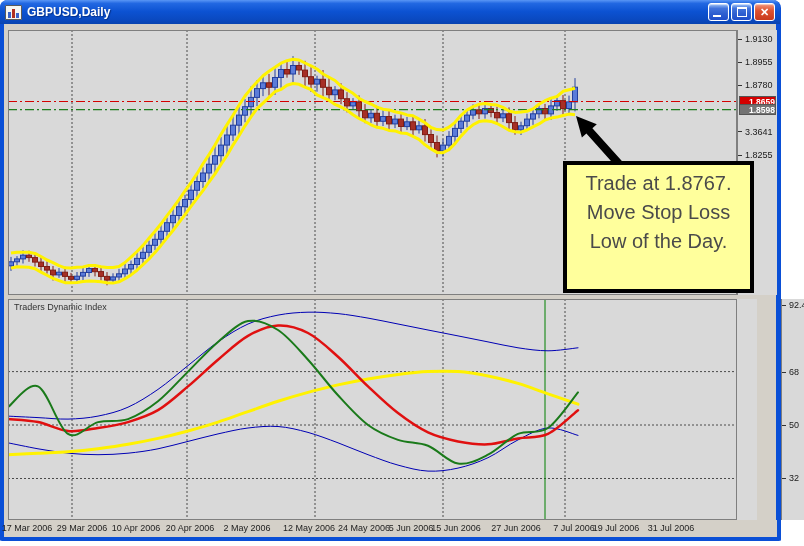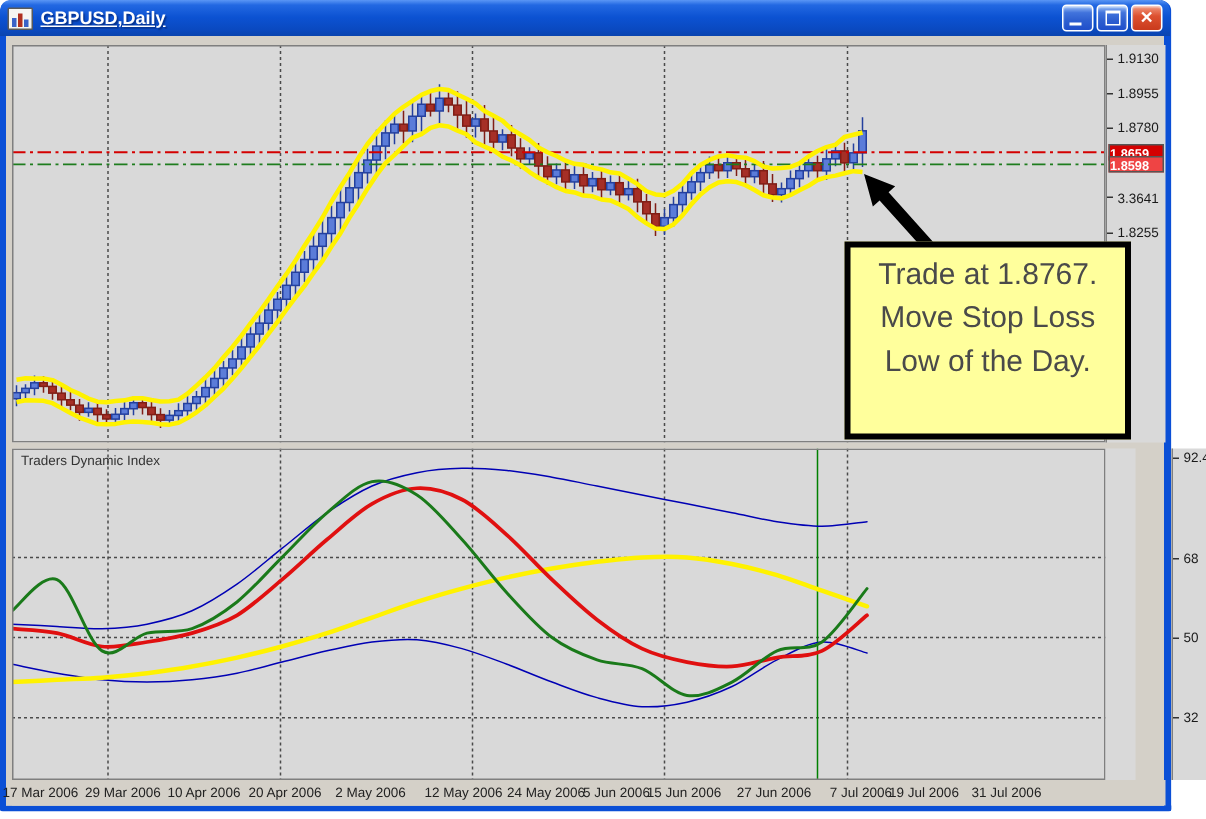--- a/index.html
+++ b/index.html
@@ -8,41 +8,41 @@
   .window{position:absolute;left:0;top:0;width:781px;height:541px;box-sizing:border-box;
           border-left:4px solid #0A4FD6;border-right:5px solid #0A4FD6;border-bottom:4px solid #0A4FD6;
           border-radius:8px 8px 2px 2px;background:#D4D0C8;}
   .titlebar{position:absolute;left:-4px;top:0;width:780px;height:24px;box-sizing:border-box;
             border-radius:7px 7px 0 0;display:flex;align-items:center;padding:0 5px;gap:5px;
             background:linear-gradient(180deg,#5A96F5 0%,#2268E2 14%,#0C52D2 48%,#0A49C0 82%,#0A44AE 100%);}
   .app-icon{width:15px;height:13px;background:#F6F6F2;border:1px solid #5A5A5A;border-radius:1px;
             position:relative;flex:0 0 auto;}
   .app-icon i{position:absolute;bottom:1px;width:3px;}
   .title-text{color:#FFFFFF;font-size:12px;font-weight:bold;text-shadow:1px 1px 1px #06318A;
-              white-space:nowrap;text-decoration:underline;}
+              white-space:nowrap;}
   .tb-buttons{margin-left:auto;display:flex;gap:2px;}
   .tb-btn{width:21px;height:18px;box-sizing:border-box;border:1px solid #FFFFFF;border-radius:3px;
           display:flex;align-items:center;justify-content:center;color:#fff;position:relative;
           box-shadow:inset 0 1px 1px rgba(255,255,255,.55);}
   .btn-blue{background:linear-gradient(180deg,#9CC1F7 0%,#4173DC 28%,#2E5FD0 60%,#1F4ECB 100%);}
   .btn-red{background:linear-gradient(180deg,#F2987E 0%,#DD5130 42%,#C93A1C 100%);}
   .glyph-min{position:absolute;left:4px;bottom:3px;width:8px;height:2px;background:#fff;}
   .glyph-max{width:8px;height:7px;border:1px solid #fff;border-top:2px solid #fff;}
   .glyph-close{font-size:11px;font-weight:bold;line-height:1;}
   .client{position:absolute;left:0;top:24px;width:772px;height:513px;background:#D4D0C8;}
   .plot{position:absolute;background:#D9D9D9;}
   #main-plot{left:4px;top:6px;width:729px;height:265px;}
   #tdi-plot{left:4px;top:275px;width:729px;height:221px;padding-left:20px;}
   .axis-col{position:absolute;left:733px;width:39px;background:#D9D9D9;border-left:1px solid #7F7F7F;}
   #main-axis{top:6px;height:265px;}
   #tdi-axis{top:275px;height:221px;margin-left:44px;}
   .axis-label{position:absolute;left:7px;font-size:9px;color:#1A1A1A;white-space:nowrap;line-height:10px;}
   .axis-tick{position:absolute;left:0;width:4px;height:1px;background:#333;}
   .price-badge{position:absolute;left:1px;width:37px;height:11px;color:#fff;font-size:8.5px;
-               font-weight:bold;text-align:left;line-height:11px;border:1px solid #555;
+               font-weight:bold;text-align:right;line-height:11px;border:1px solid #555;
                box-sizing:border-box;}
   #date-strip{position:absolute;left:4px;top:496px;width:769px;height:17px;background:#D4D0C8;}
   .date-label{position:absolute;top:3px;width:64px;margin-left:-32px;text-align:center;
               font-size:9px;color:#222;white-space:nowrap;}
   #indicator-name{position:absolute;left:6px;top:3px;font-size:9px;color:#333;z-index:3;}
   #annotation-box{position:absolute;left:559px;top:137px;width:191px;height:132px;box-sizing:border-box;
                   background:#FFFF9C;border:4px solid #000;z-index:10;text-align:center;
                   padding-top:4px;}
   #annotation-box span{display:block;font-size:20px;line-height:29px;color:#4A4A4A;}
   svg{position:absolute;left:0;top:0;display:block;}
@@ -304,21 +304,21 @@
         <span class="axis-label" style="top:4px">1.9130</span>
         <div class="axis-tick" style="top:32px"></div>
         <span class="axis-label" style="top:27px">1.8955</span>
         <div class="axis-tick" style="top:55px"></div>
         <span class="axis-label" style="top:50px">1.8780</span>
         <div class="axis-tick" style="top:101px"></div>
         <span class="axis-label" style="top:97px">3.3641</span>
         <div class="axis-tick" style="top:125px"></div>
         <span class="axis-label" style="top:120px">1.8255</span>
         <div class="price-badge" style="top:66px;background:#D40000">1.8659</div>
-        <div class="price-badge" style="top:74px;background:#ef4444">1.8598</div>
+        <div class="price-badge" style="top:74px;background:#737373">1.8598</div>
       </div>
     <div class="axis-col" id="tdi-axis">
         <div class="axis-tick" style="top:6px"></div>
         <span class="axis-label" style="top:1px">92.431</span>
         <div class="axis-tick" style="top:73px"></div>
         <span class="axis-label" style="top:68px">68</span>
         <div class="axis-tick" style="top:126px"></div>
         <span class="axis-label" style="top:121px">50</span>
         <div class="axis-tick" style="top:179px"></div>
         <span class="axis-label" style="top:174px">32</span>

